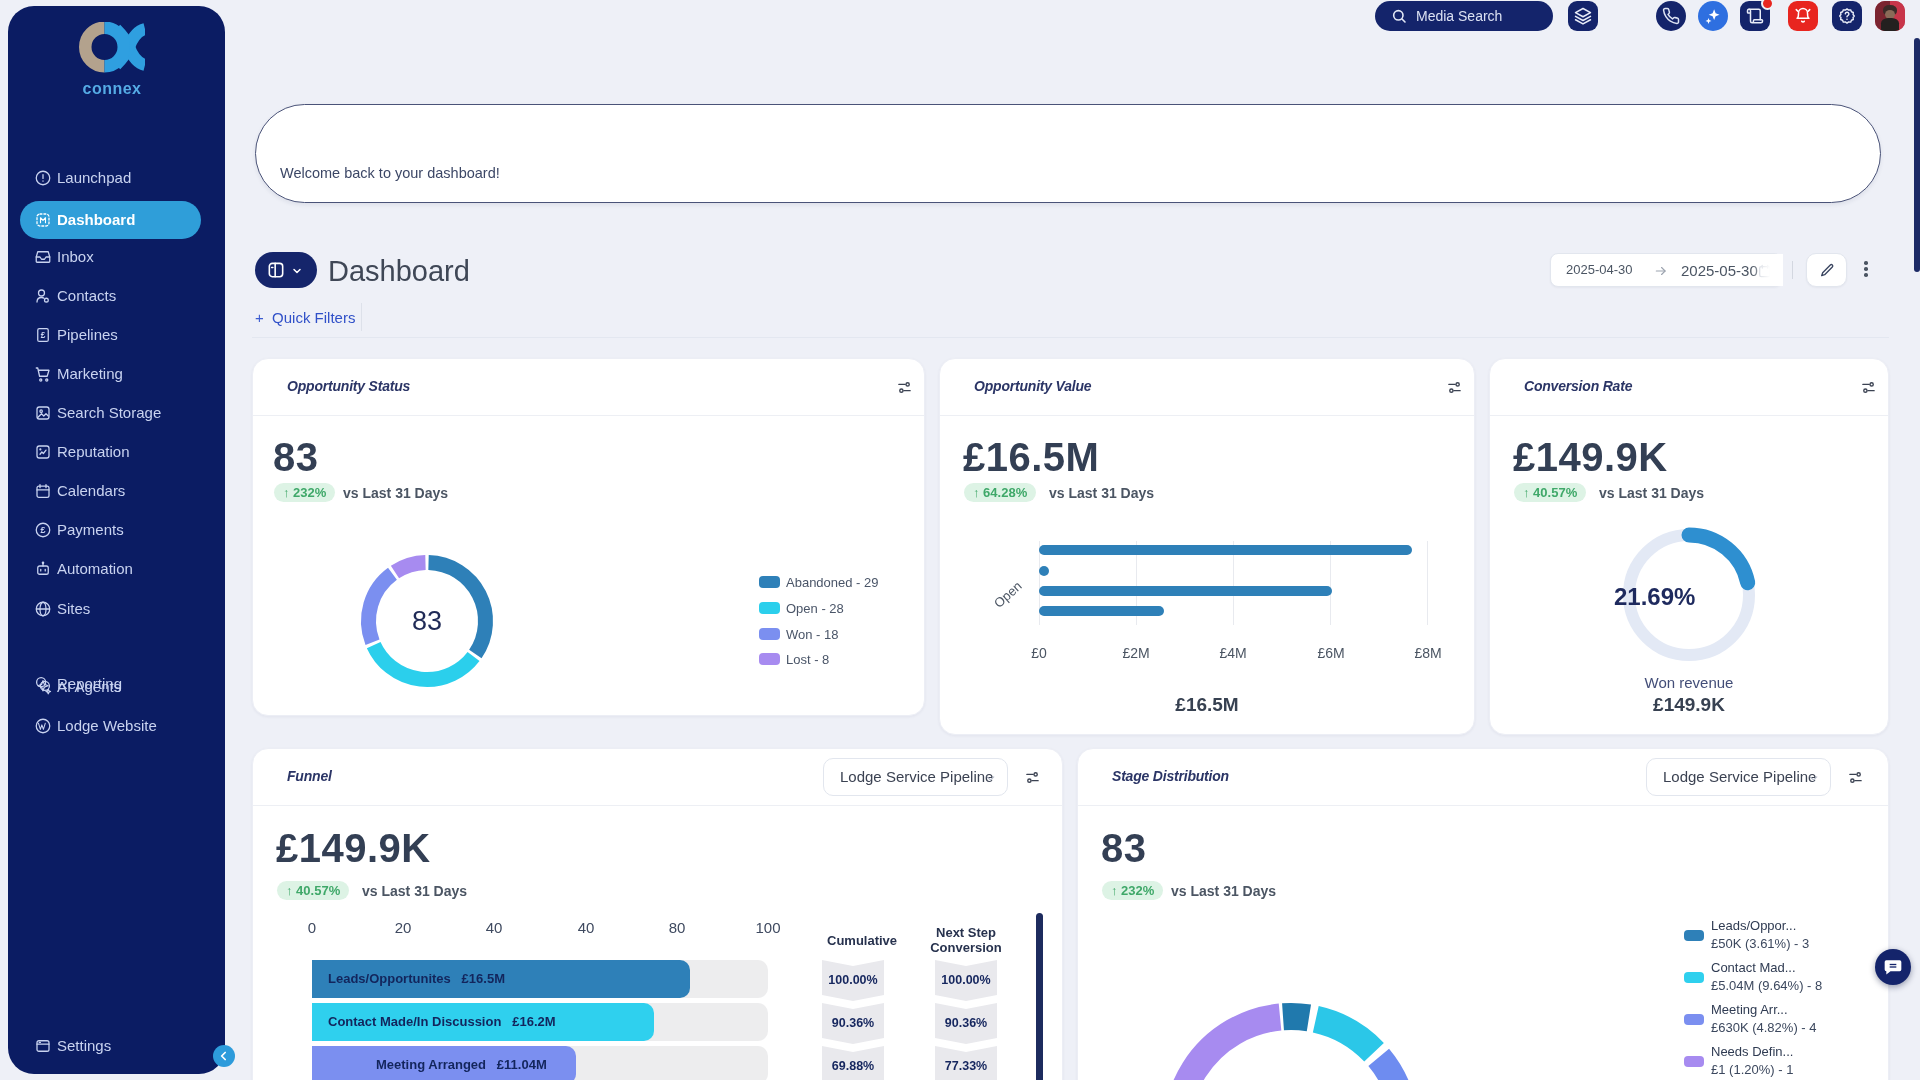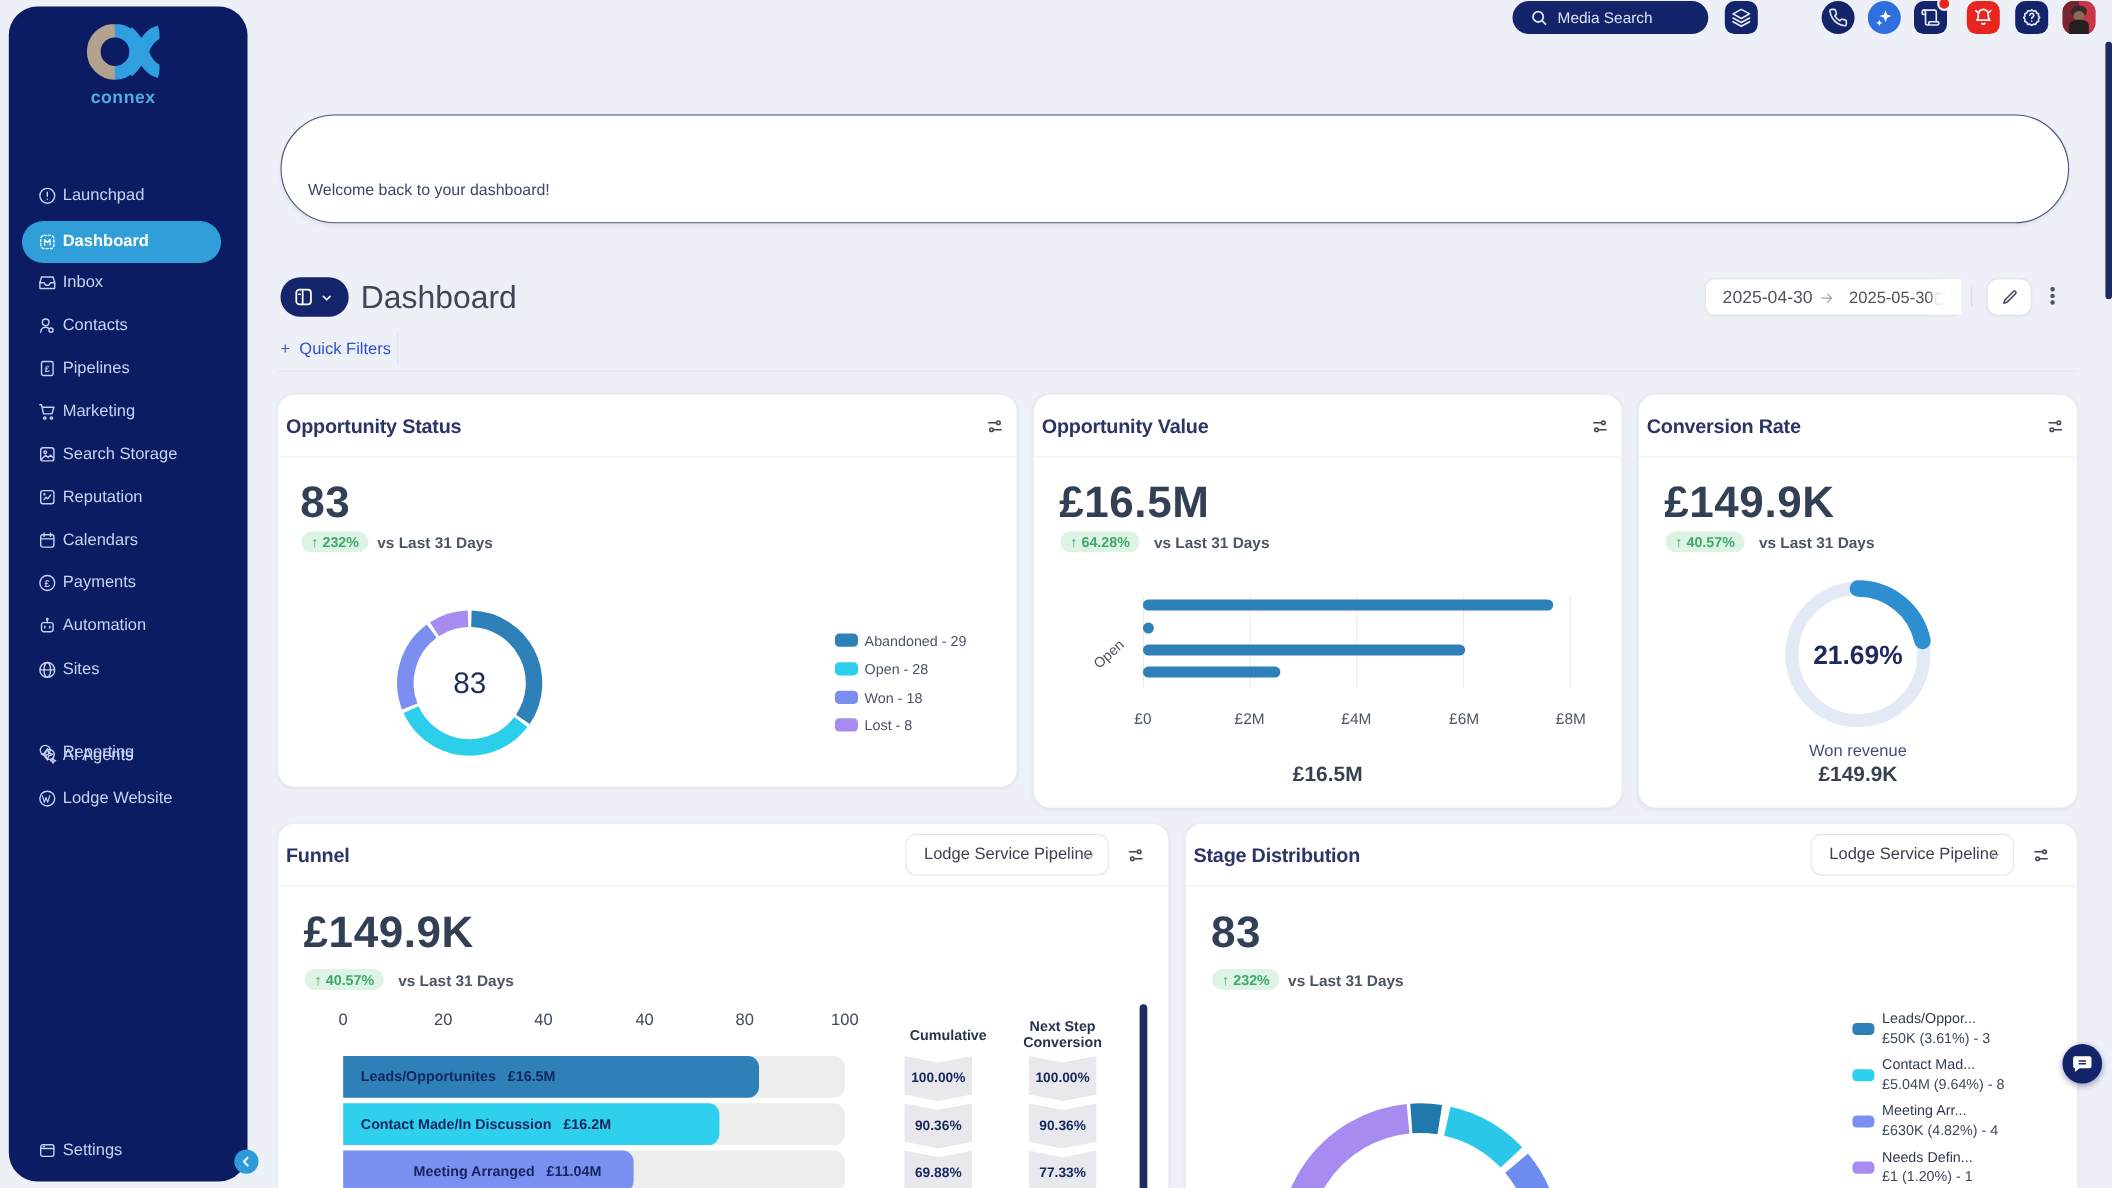--- a/index.html
+++ b/index.html
@@ -1,21 +1,21 @@
 <!DOCTYPE html>
 <html><head>
 <meta charset="utf-8">
 <style>
 * { margin:0; padding:0; box-sizing:border-box; }
 html,body { width:1920px; height:1080px; overflow:hidden; }
 body { font-family:"Liberation Sans", sans-serif; background:#eef0f7; position:relative; }
 .abs { position:absolute; }
 .card { position:absolute; background:#fff; border-radius:16px; border:1px solid #eceef5; box-shadow:0 1px 3px rgba(30,41,80,0.06); }
 .card-hd { position:absolute; left:0; top:0; right:0; height:57px; border-bottom:1px solid #edeff4; }
-.card-title { position:absolute; left:7px; top:19px; font-size:18px; font-weight:700; color:#2b3566; letter-spacing:-0.2px; }
+.card-title { position:absolute; left:34px; top:19px; font-size:14px; font-weight:700; color:#2b3566; letter-spacing:-0.2px;font-style:italic; }
 .bignum { position:absolute; font-size:40px; font-weight:700; color:#333f54; letter-spacing:0.5px; }
 .pill { position:absolute; height:19px; background:#ddf3e5; border-radius:10px; color:#3fa869; font-size:13px; font-weight:700; line-height:19px; padding:0 9px; }
 .vsl { position:absolute; font-size:14px; font-weight:700; color:#4b5563; }
 .sld { position:absolute; width:15px; height:15px; }
 
 #sidebar { position:absolute; left:8px; top:6px; width:217px; height:1068px; background:#0b1c63; border-radius:26px; }
 .mi { position:absolute; left:12px; width:181px; height:36px; border-radius:18px; color:#c9d3f0; font-size:15px; font-weight:500; line-height:36px; }
 .mi svg { position:absolute; left:14px; top:9px; width:18px; height:18px; }
 .mi span { position:absolute; left:37px; }
 .mi.on { background:#2f9ed9; color:#ffffff; font-weight:700; height:38px; line-height:38px; border-radius:19px; }
@@ -248,21 +248,21 @@
       <rect x="4" y="4" width="16" height="16" rx="3.5"></rect>
       <line x1="11" y1="4" x2="11" y2="20"></line>
       <line x1="6.8" y1="9" x2="8.2" y2="9"></line>
     </svg>
   <svg style="position:absolute;left:36px;top:13px;" width="12" height="12" viewBox="0 0 24 24" fill="none" stroke="#ffffff" stroke-width="3" stroke-linecap="round" stroke-linejoin="round">
       <polyline points="6 9 12 15 18 9"></polyline>
     </svg>
 </div>
 <div class="abs" style="left:328px; top:255px; font-size:29px; color:#3f4756;">Dashboard</div>
 <div class="abs" style="left:1550px; top:253px; width:232px; height:34px; background:#fff; border:1px solid #e2e6ee; border-radius:8px; box-shadow:0 1px 2px rgba(30,41,80,0.05);">
-  <span style="position:absolute; left:15px; top:8px; font-size:16px; color:#4b5563;">2025-04-30</span>
+  <span style="position:absolute; left:15px; top:8px; font-size:13px; color:#4b5563;">2025-04-30</span>
   <svg style="position:absolute;left:103px;top:10px;" width="14" height="14" viewBox="0 0 24 24" fill="none" stroke="#9ca3af" stroke-width="2" stroke-linecap="round" stroke-linejoin="round">
       <line x1="4" y1="12" x2="19" y2="12"></line>
       <polyline points="13 6 19 12 13 18"></polyline>
     </svg>
   <span style="position:absolute; left:130px; top:8px; font-size:15px; color:#4b5563;">2025-05-30</span>
   <svg style="position:absolute;left:206px;top:9px;" width="16" height="16" viewBox="0 0 24 24" fill="none" stroke="#c3c9d4" stroke-width="2" stroke-linecap="round">
       <rect x="4" y="5.5" width="16" height="15" rx="2.5"></rect>
       <line x1="8" y1="3.5" x2="8" y2="7.5"></line>
       <line x1="16" y1="3.5" x2="16" y2="7.5"></line>
     </svg>
@@ -356,21 +356,21 @@
         <circle cx="7" cy="17" r="2.6"></circle>
       </svg>
     </div>
   <div class="bignum" style="left:23px; top:76px;">£149.9K</div>
   <div class="pill" style="left:24px; top:124px;">↑ 40.57%</div>
   <div class="vsl" style="left:109px; top:126px;">vs Last 31 Days</div>
   <svg style="position:absolute; left:124px; top:161px;" width="150" height="150" viewBox="0 0 150 150" fill="none">
     <circle cx="75" cy="75" r="60" stroke="#e3e9f5" stroke-width="12"></circle>
     <path d="M 75.00 15.00 A 60 60 0 0 1 133.71 62.63" stroke="#2e8fd0" stroke-width="15" stroke-linecap="round"></path>
   </svg>
-  <div style="position:absolute; left:124px; top:224px; width:150px; text-align:center; font-size:24px; font-weight:700; color:#1e2a5e;">21.69%</div>
+  <div style="position:absolute; left:124px; top:224px; width:150px; font-size:24px; font-weight:700; color:#1e2a5e;">21.69%</div>
   <div style="position:absolute; left:0; top:315px; width:100%; text-align:center; font-size:15px; color:#434e78;">Won revenue</div>
   <div style="position:absolute; left:0; top:335px; width:100%; text-align:center; font-size:19px; font-weight:700; color:#374151;">£149.9K</div>
 </div>
 
 <div class="card" style="left:252px; top:748px; width:811px; height:360px;">
   <div class="card-hd"></div>
   <div class="card-title">Funnel</div>
   <div style="position:absolute; left:570px; top:9px; width:185px; height:38px; background:#fff; border:1px solid #e2e6ee; border-radius:10px;">
     <span style="position:absolute; left:16px; top:9px; font-size:15px; color:#3b4252;">Lodge Service Pipeline</span>
     <svg style="position:absolute;right:10px;top:13px;" width="13" height="13" viewBox="0 0 24 24" fill="none" stroke="#b9bfcc" stroke-width="2.4" stroke-linecap="round" stroke-linejoin="round">

